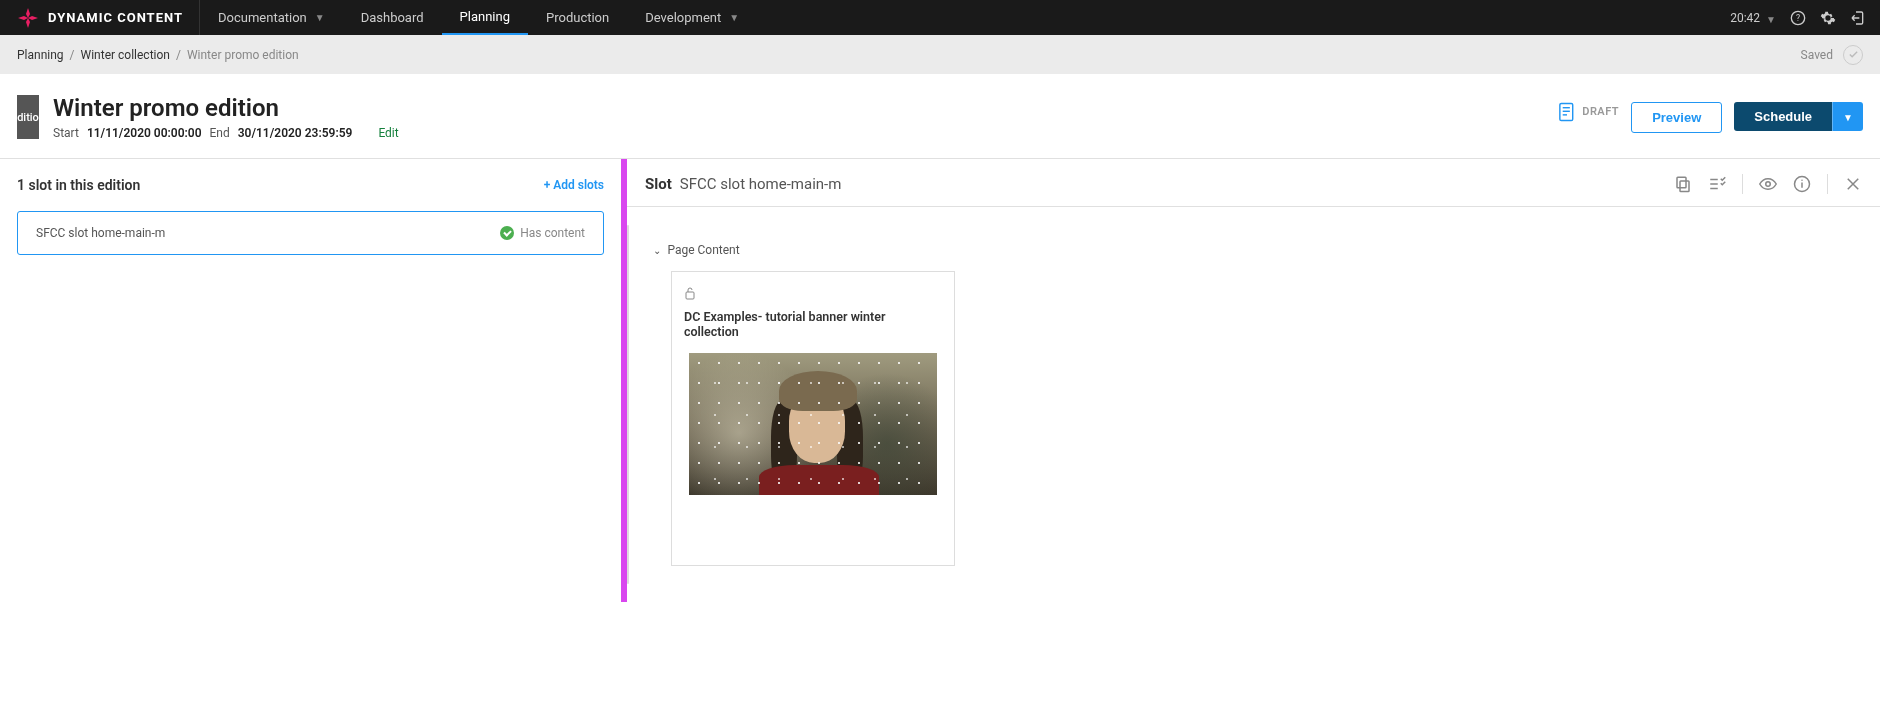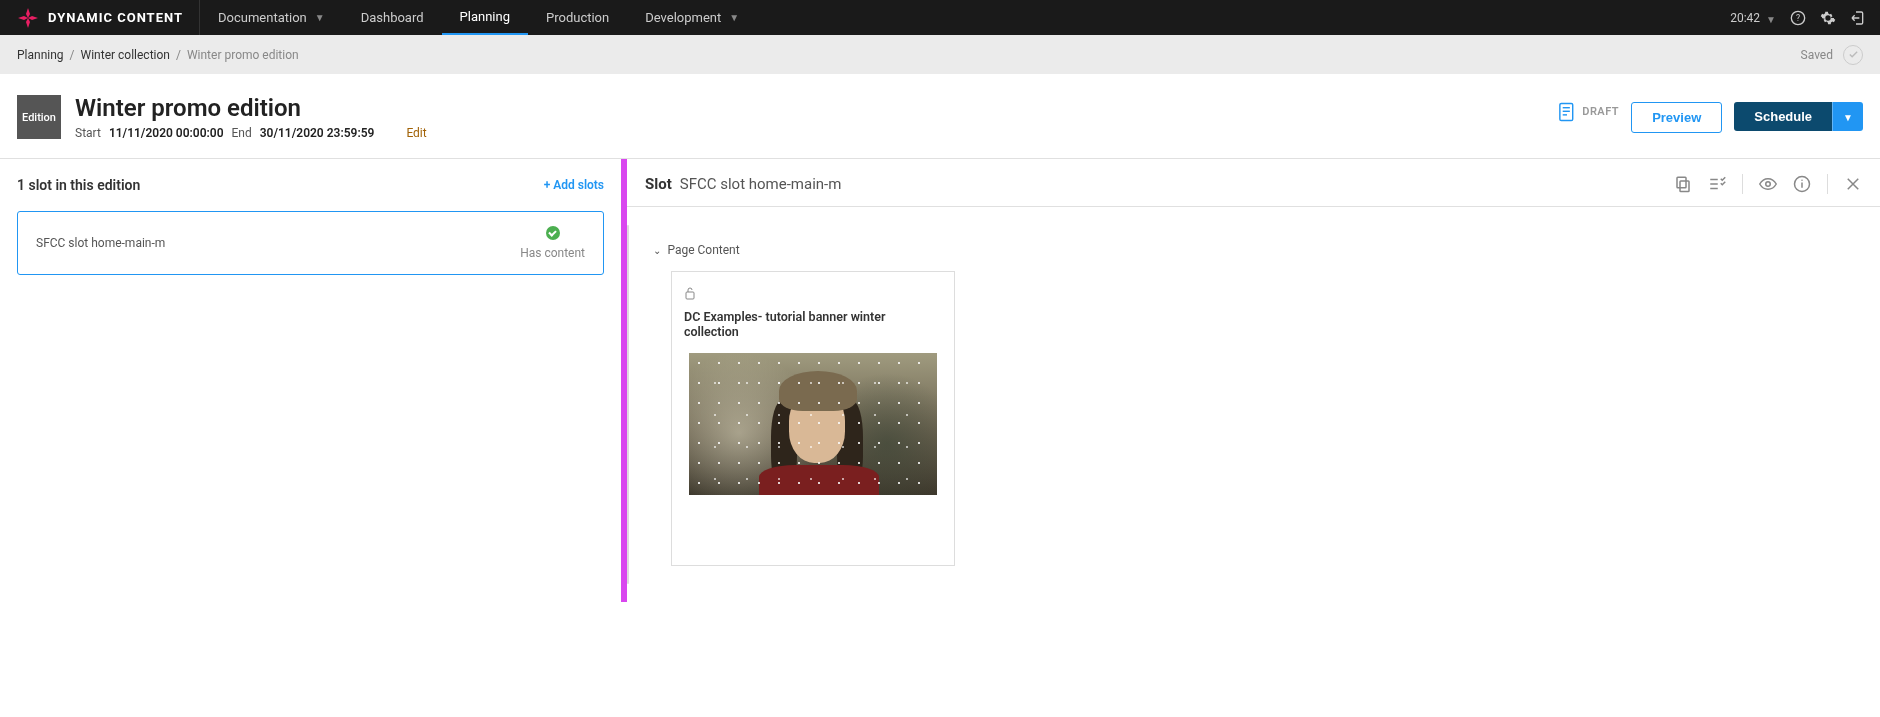--- a/index.html
+++ b/index.html
@@ -22,46 +22,46 @@
   .crumb-bar { background: #ebebeb; height: 39px; display: flex; align-items: center; padding: 0 17px; font-size: 12px; color: #333; }
   .crumb-link { color: #333; cursor: pointer; }
   .crumb-sep { margin: 0 6px; color: #888; }
   .crumb-current { color: #888; }
   .crumb-right { margin-left: auto; display: flex; align-items: center; gap: 10px; }
   .saved-label { color: #888; font-size: 12px; }
   .saved-check { width: 20px; height: 20px; border-radius: 50%; border: 1px solid #ccc; display: flex; align-items: center; justify-content: center; }
   
   
   .edition-header { display: flex; align-items: center; padding: 20px 17px 18px; border-bottom: 1px solid #e0e0e0; gap: 14px; }
-  .edition-badge { width: 44px; height: 44px; background: #555; color: #fff; display: flex; align-items: center; justify-content: center; font-size: 11px; font-weight: 500; }
+  .edition-badge { width: 22px; height: 44px; background: #555; color: #fff; display: flex; align-items: center; justify-content: center; font-size: 11px; font-weight: 500; }
   .edition-info { flex: 1; }
   .edition-title { font-size: 24px; font-weight: 600; color: #222; margin-bottom: 4px; }
   .edition-dates { font-size: 12px; color: #555; display: flex; gap: 8px; align-items: center; }
   .edition-dates b { font-weight: 600; color: #222; }
-  .edit-link { color: #a16207; cursor: pointer; margin-left: 24px; }
+  .edit-link { color: #15803d; cursor: pointer; margin-left: 18px; }
   .edition-actions { display: flex; align-items: flex-start; gap: 12px; }
   .draft-status { display: flex; align-items: center; gap: 6px; color: #999; font-weight: 600; letter-spacing: 0.5px; font-size: 11px; }
   .draft-icon { width: 18px; height: 20px; fill: #2196f3; }
   .btn-preview { border: 1px solid #2196f3; background: #fff; color: #2196f3; padding: 7px 20px; border-radius: 3px; font-weight: 600; cursor: pointer; font-size: 13px; }
   .btn-schedule-group { display: flex; }
   .btn-schedule { background: #0c4a6e; color: #fff; border: none; padding: 7px 20px; border-radius: 3px 0 0 3px; font-weight: 600; cursor: pointer; font-size: 13px; }
   .btn-schedule-more { background: #2196f3; color: #fff; border: none; border-left: 1px solid rgba(255,255,255,0.3); padding: 7px 10px; border-radius: 0 3px 3px 0; cursor: pointer; }
   
   
   .main { display: flex; }
   .col-left { width: 627px; border-right: 6px solid #d946ef; padding: 18px 17px; }
   .col-right { flex: 1; padding: 0; }
   
   .slot-count-row { display: flex; align-items: center; justify-content: space-between; margin-bottom: 18px; }
   .slot-count { font-weight: 600; font-size: 14px; }
   .add-slots { color: #2196f3; font-weight: 600; cursor: pointer; font-size: 12px; }
   
   .slot-card { border: 1px solid #2196f3; border-radius: 3px; padding: 14px 18px; display: flex; align-items: center; cursor: pointer; }
   .slot-card-name { flex: 1; font-size: 12px; color: #555; }
-  .slot-card-status { display: flex; align-items: center; gap: 6px; color: #888; font-size: 12px; flex-direction: column; }
+  .slot-card-status { display: flex; align-items: center; gap: 6px; color: #888; font-size: 12px; }
   .check-icon { width: 14px; height: 14px; background: #4caf50; border-radius: 50%; display: inline-flex; align-items: center; justify-content: center; }
   .check-icon::after { content: ""; width: 5px; height: 3px; border-left: 2px solid #fff; border-bottom: 2px solid #fff; transform: rotate(-45deg); margin-top: -2px; }
   
   
   .slot-panel-header { display: flex; align-items: center; padding: 15px 18px 12px; border-bottom: 1px solid #e0e0e0; gap: 8px; }
   .slot-panel-title { font-size: 15px; font-weight: 700; }
   .slot-panel-name { font-size: 15px; color: #555; font-weight: 400; }
   .slot-panel-actions { margin-left: auto; display: flex; align-items: center; gap: 16px; }
   .panel-icon { width: 18px; height: 18px; cursor: pointer; color: #888; }
   .panel-divider { width: 1px; height: 20px; background: #ddd; }

